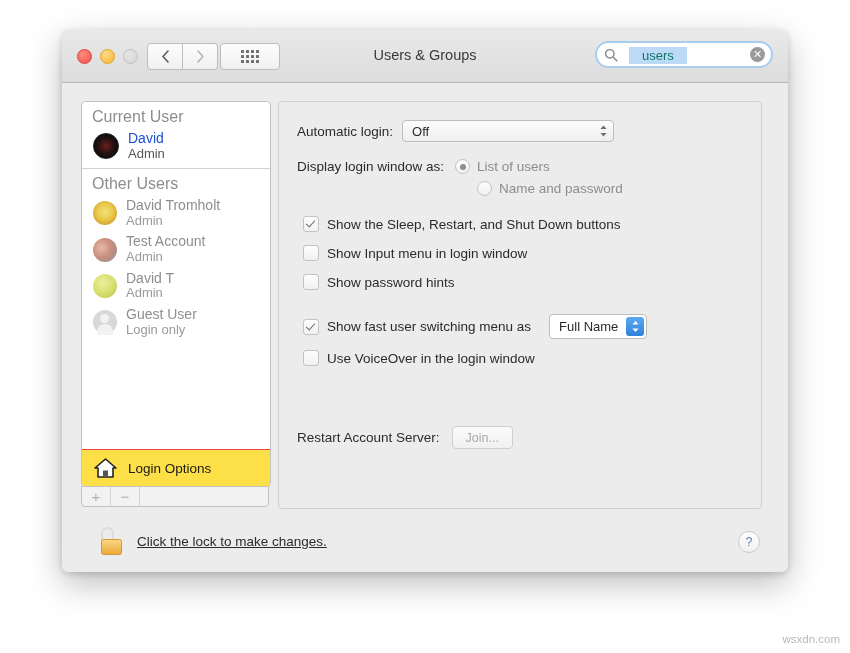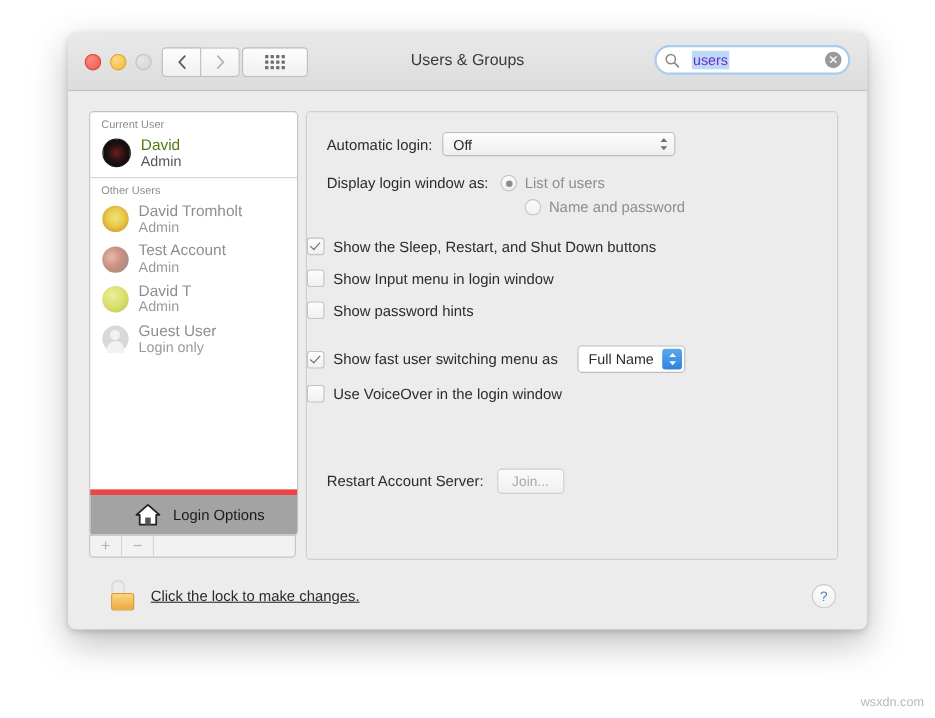--- a/index.html
+++ b/index.html
@@ -68,23 +68,23 @@
     border-radius: 14px;
     border: 2px solid #a8cdf0;
     background: #ffffff;
     box-sizing: border-box;
     display: flex; align-items: center;
     padding: 0 6px 0 7px;
   }
   .search-icon { flex: none; width: 14px; height: 14px; color: #8b8b8b; }
   .search-val {
     flex: 1; margin-left: 6px;
-    font-size: 13px; color: #6d28d9;
+    font-size: 13px; color: #0f766e;
     background: #bcd9f5;
-    padding: 1px 1px;
+    padding: 1px 13px;
     align-self: center;
     white-space: nowrap;
   }
   .search-text-cell { flex: 1; margin-left: 5px; overflow: hidden; }
   .clear-icon {
     flex: none; width: 15px; height: 15px; border-radius: 50%;
     background: #9a9a9a; color: #ffffff;
     font-size: 11px; line-height: 15px; text-align: center;
     font-family: "DejaVu Sans", sans-serif;
   }
@@ -95,21 +95,21 @@
   
   .sidebar {
     position: absolute; left: 19px; top: 18px;
     width: 188px; height: 384px;
     background: #ffffff;
     border: 1px solid #c2c2c2;
     border-radius: 4px;
     overflow: hidden;
   }
   .group-head {
-    font-size: 10px; color: #8d8d8d;
+    font-size: 16px; color: #8d8d8d;
     padding: 6px 0 2px 10px;
   }
   .sep { height: 1px; background: #d3d3d3; margin: 4px 0 0; }
   .user-row {
     display: flex; align-items: center;
     padding: 3px 0 3px 11px;
     gap: 9px;
   }
   .avatar { width: 24px; height: 24px; border-radius: 50%; flex: none; position: relative; }
   .av-david  { background: radial-gradient(circle at 50% 50%, #6e1f1f 0%, #2a1212 42%, #0b0b0b 75%); border: 1px solid #1a1a1a; }
@@ -118,31 +118,31 @@
   .av-ball   { background: radial-gradient(circle at 40% 35%, #ecef9b 0%, #d7dd6b 55%, #b9c04d 100%); }
   .av-guest  { background: #d8d8d8; }
   .av-guest::before {
     content: ""; position: absolute; left: 7px; top: 4px;
     width: 9px; height: 9px; border-radius: 50%; background: #f2f2f2;
   }
   .av-guest::after {
     content: ""; position: absolute; left: 3.5px; top: 14px;
     width: 16px; height: 11px; border-radius: 8px 8px 0 0; background: #f2f2f2;
   }
-  .u-name { font-size: 14px; color: #4d7c0f; line-height: 1.12; }
+  .u-name { font-size: 14px; color: #1d4ed8; line-height: 1.12; }
   .u-name.dim { color: #8e8e8e; }
   .u-role { font-size: 13px; color: #555; line-height: 1.12; }
   .u-role.dim { color: #9a9a9a; }
 
   .login-options {
     position: absolute; left: 0; right: 0; bottom: 0;
     height: 36px;
-    background: #a3a3a3;
-    border-top: 5px solid #ef4444;
-    display: flex; align-items: center; gap: 10px; padding-left: 11px; justify-content: center;
+    background: #fde047;
+    border-top: 1px solid #ef4444;
+    display: flex; align-items: center; gap: 10px; padding-left: 11px;
   }
   .lo-label { font-size: 13.5px; color: #1a1a1a; }
 
   .addrem {
     position: absolute; left: 19px; top: 403px;
     width: 188px; height: 21px;
     display: flex;
     background: #f2f2f2;
     border: 1px solid #c2c2c2;
     border-radius: 0 0 4px 4px;
@@ -397,21 +397,21 @@
               <span class="radio on"></span>
               <span class="lbl dim">List of users</span>
             </span>
           </div>
           <div class="row" style="margin-left:180px; margin-top:7px; gap:7px;">
             <span class="radio"></span>
             <span class="lbl dim">Name and password</span>
           </div>
         </div>
 
-        <div style="position:absolute; left:0; top:114px;text-align:center;">
+        <div style="position:absolute; left:24px; top:114px;text-align:center;">
 
           <div class="row" style="gap:8px; margin-bottom:13px;">
             <span class="cbox on"></span>
             <span class="lbl">Show the Sleep, Restart, and Shut Down buttons</span>
           </div>
 
           <div class="row" style="gap:8px; margin-bottom:13px;">
             <span class="cbox"></span>
             <span class="lbl">Show Input menu in login window</span>
           </div>

